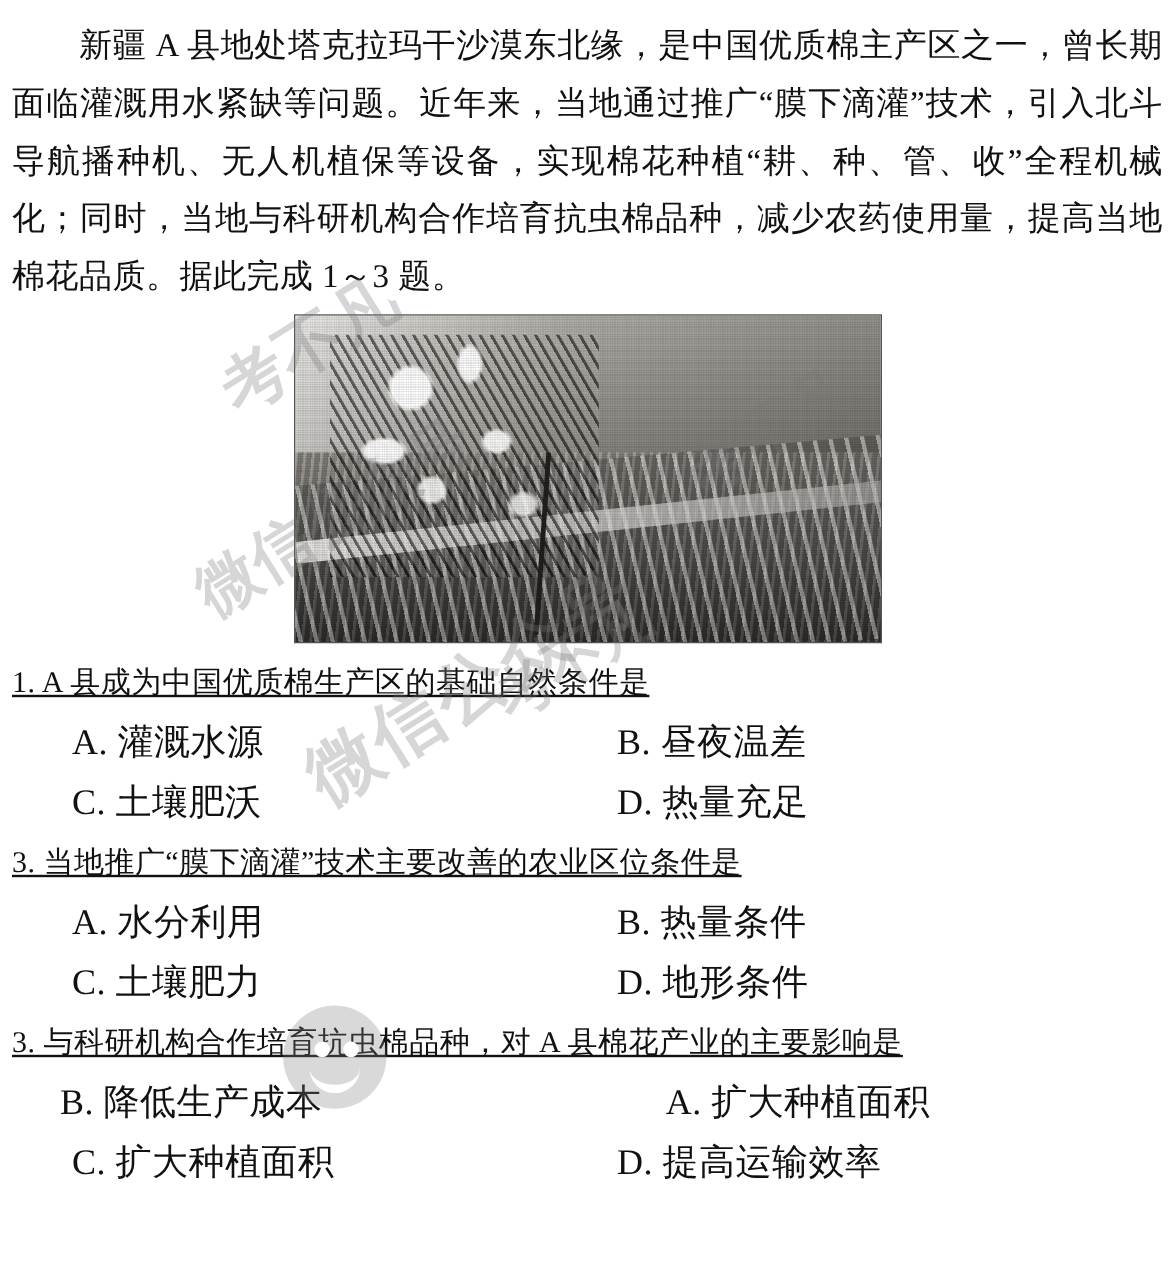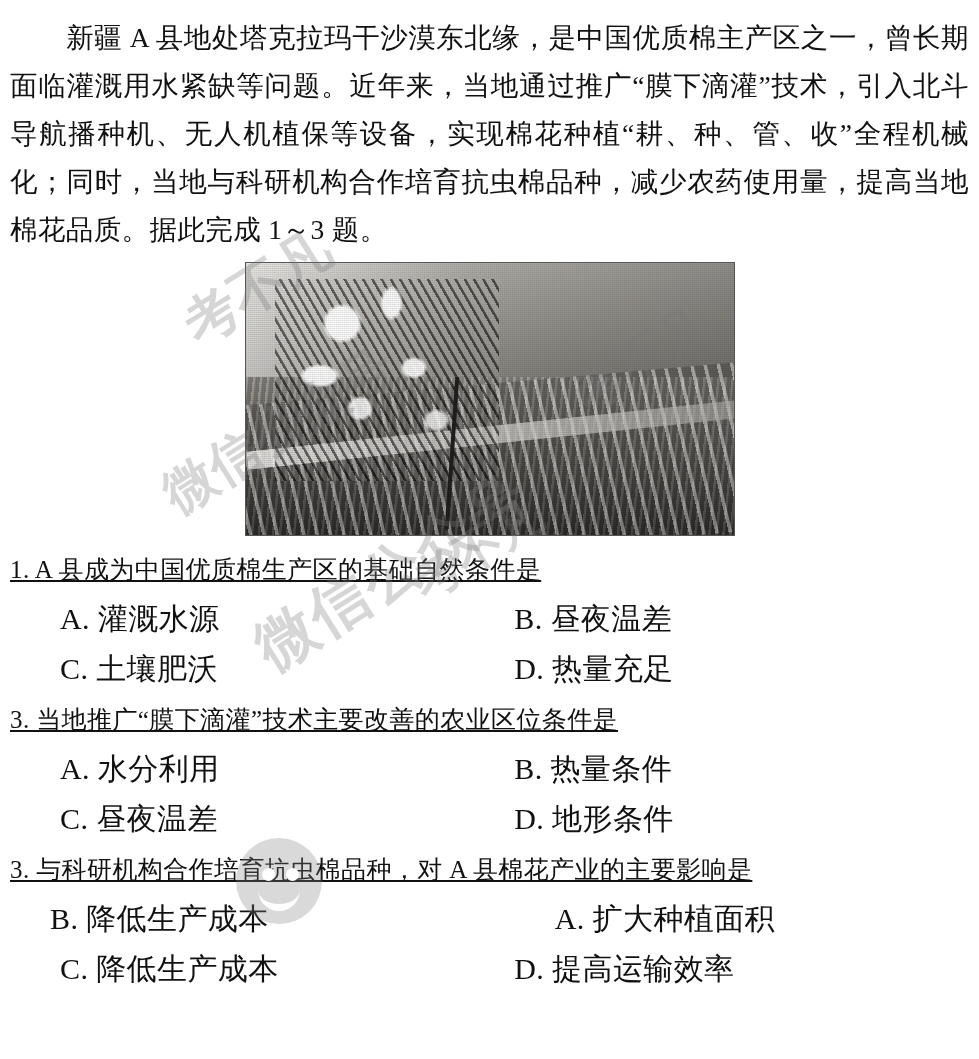--- a/index.html
+++ b/index.html
@@ -195,31 +195,31 @@
     <div class="opt">C. 土壤肥沃</div>
     <div class="opt right">D. 热量充足</div>
   </div>
 
   <div class="question">3. 当地推广“膜下滴灌”技术主要改善的农业区位条件是</div>
   <div class="options">
     <div class="opt">A. 水分利用</div>
     <div class="opt right">B. 热量条件</div>
   </div>
   <div class="options">
-    <div class="opt">C. 昼夜温差</div>
+    <div class="opt">C. 土壤肥力</div>
     <div class="opt right">D. 地形条件</div>
   </div>
 
   <div class="question">3. 与科研机构合作培育抗虫棉品种，对 A 县棉花产业的主要影响是</div>
   <div class="options">
     <div class="opt right">B. 降低生产成本</div>
     <div class="opt">A. 扩大种植面积</div>
   </div>
   <div class="options">
-    <div class="opt">C. 降低生产成本</div>
+    <div class="opt">C. 扩大种植面积</div>
     <div class="opt right">D. 提高运输效率</div>
   </div>
 
   <div class="wm-layer">
     <div class="wm wm-1">考不凡</div>
     <div class="wm wm-4">微信公众号</div>
     <div class="wm wm-3">考不凡</div>
     <div class="wm wm-5">考不凡</div>
     <div class="wm wm-2">微信公众号</div>
     <div class="wm-logo"></div>

